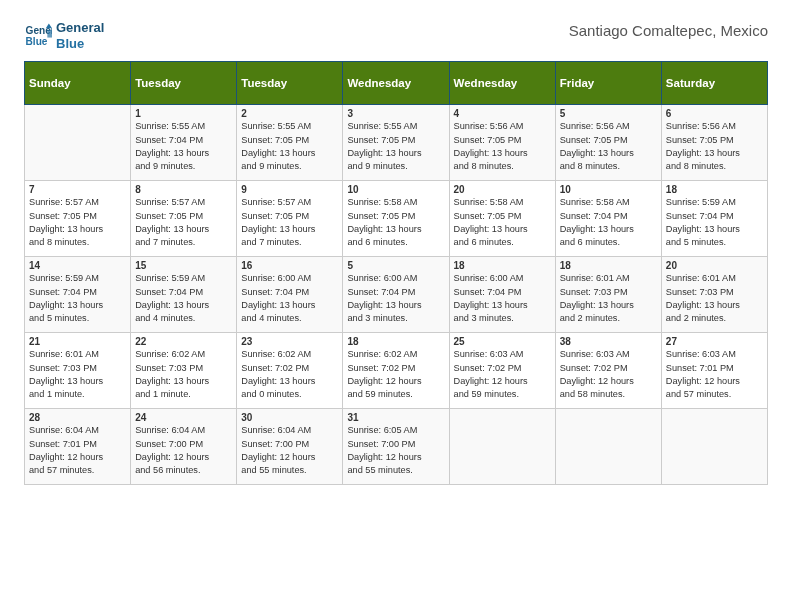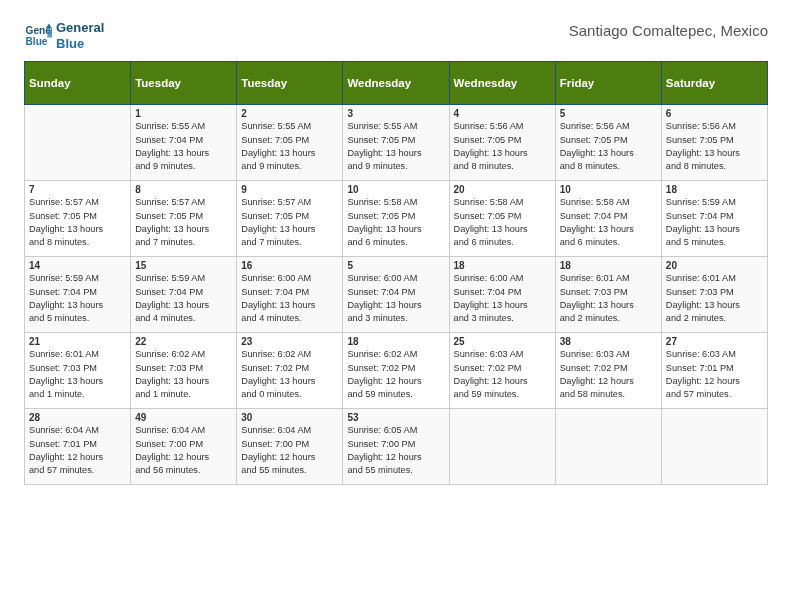--- a/index.html
+++ b/index.html
@@ -231,29 +231,29 @@
             <span class="day-num">27</span>
             <div class="day-info"><span>Sunrise: 6:03 AM</span><br><span>Sunset: 7:01 PM</span><br><span>Daylight: 12 hours<br>and 57 minutes.</span></div>
           </td>
         </tr>
         <tr>
           <td>
             <span class="day-num">28</span>
             <div class="day-info"><span>Sunrise: 6:04 AM</span><br><span>Sunset: 7:01 PM</span><br><span>Daylight: 12 hours<br>and 57 minutes.</span></div>
           </td>
           <td>
-            <span class="day-num">49</span>
+            <span class="day-num">24</span>
             <div class="day-info"><span>Sunrise: 6:04 AM</span><br><span>Sunset: 7:00 PM</span><br><span>Daylight: 12 hours<br>and 56 minutes.</span></div>
           </td>
           <td>
             <span class="day-num">30</span>
             <div class="day-info"><span>Sunrise: 6:04 AM</span><br><span>Sunset: 7:00 PM</span><br><span>Daylight: 12 hours<br>and 55 minutes.</span></div>
           </td>
           <td>
-            <span class="day-num">53</span>
+            <span class="day-num">31</span>
             <div class="day-info"><span>Sunrise: 6:05 AM</span><br><span>Sunset: 7:00 PM</span><br><span>Daylight: 12 hours<br>and 55 minutes.</span></div>
           </td>
           <td></td>
           <td></td>
           <td></td>
         </tr>
       </tbody>
   </table>
 </div>
 

